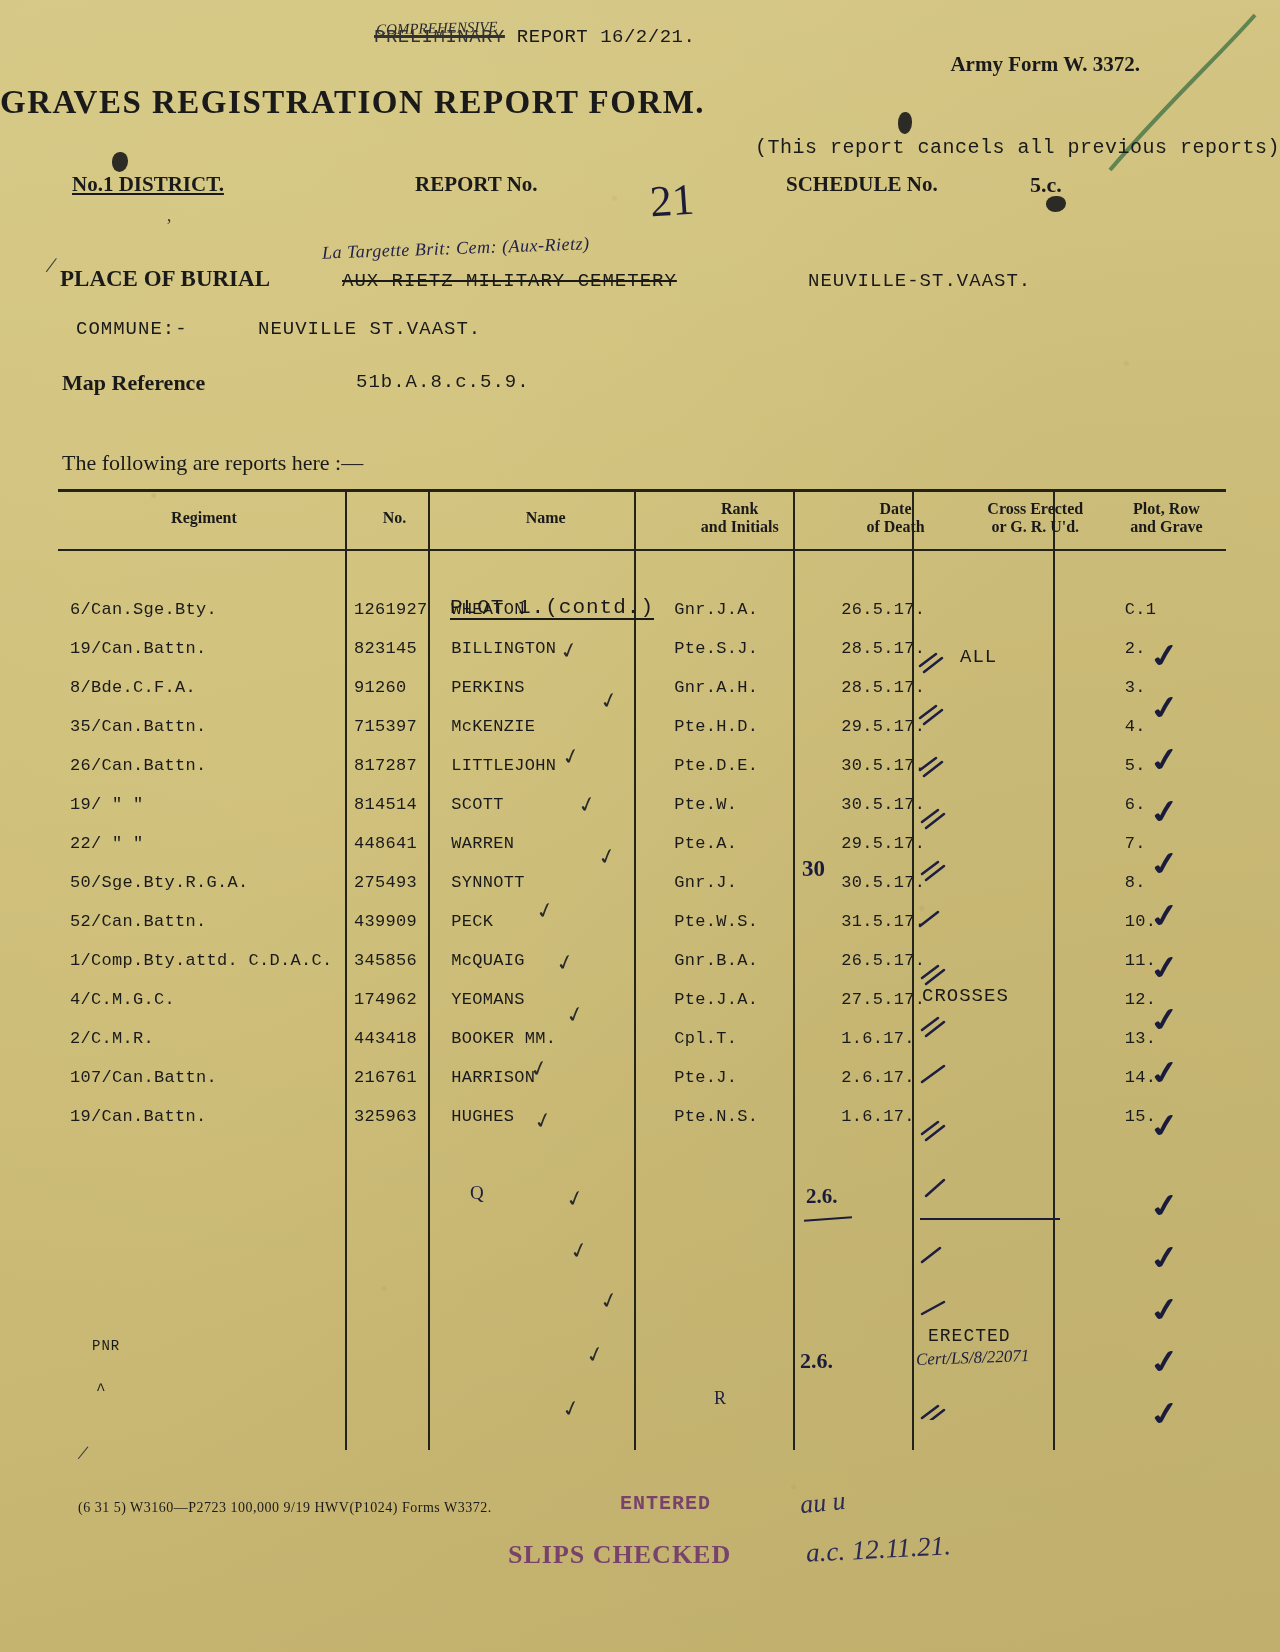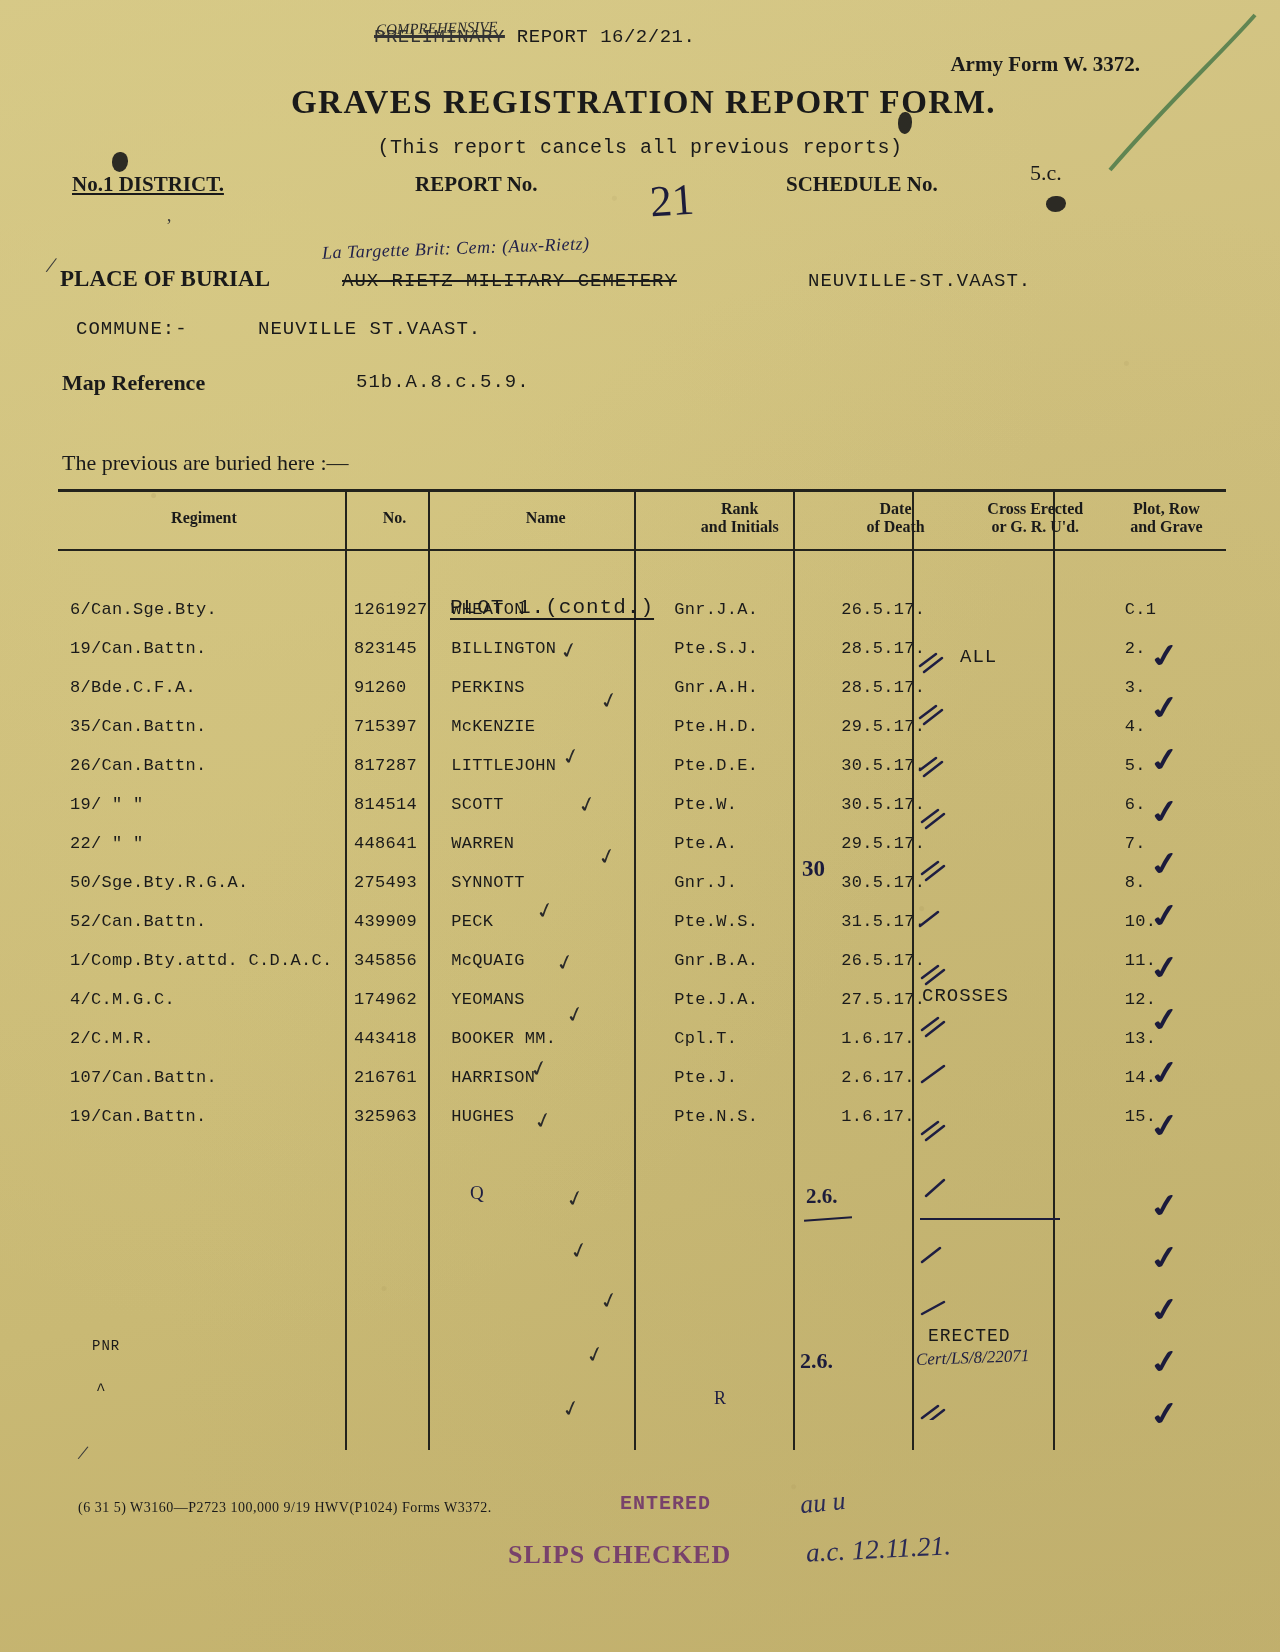--- a/index.html
+++ b/index.html
@@ -71,31 +71,29 @@
     position: absolute;
     right: 140px; top: 52px;
     font-family: "Liberation Serif", serif;
     font-size: 21px;
     font-weight: bold;
     white-space: nowrap;
   }
   #doc-title {
     position: absolute;
     left: 0; right: 0; top: 84px;
-    text-align: center;
     font-family: "Liberation Serif", serif;
     font-weight: bold;
     font-size: 33px;
     letter-spacing: 1.5px;
-    margin-left: 7px;
   }
   #cancels-note {
     position: absolute;
     left: 0; right: 0; top: 136px;
-    text-align: center;
+    text-align: right;
     font-size: 20px;
     letter-spacing: .5px;
   }
   #district-label {
     position: absolute;
     left: 72px; top: 172px;
     font-family: "Liberation Serif", serif;
     font-weight: bold;
     font-size: 21px;
     text-decoration: underline;
@@ -109,23 +107,23 @@
   }
   #schedule-label {
     position: absolute;
     left: 786px; top: 172px;
     font-family: "Liberation Serif", serif;
     font-weight: bold;
     font-size: 21px;
   }
   #schedule-value {
     position: absolute;
-    left: 1030px; top: 160px;
-    font-family: "Liberation Serif", serif;
-    font-weight: normal;
+    left: 1030px; top: 172px;
+    font-family: "Liberation Serif", serif;
+    font-weight: bold;
     font-size: 22px;
   }
   #report-no-value {
     position: absolute;
     left: 650px; top: 175px;
     font-family: "Liberation Serif", serif;
     font-size: 44px;
     color: #1c1c3a;
     transform: rotate(-4deg);
   }
@@ -434,21 +432,21 @@
   <div id="place-hand">La Targette Brit: Cem: (Aux-Rietz)</div>
   <div id="place-struck" class="typed">AUX RIETZ MILITARY CEMETERY</div>
   <div id="place-commune" class="typed">NEUVILLE-ST.VAAST.</div>
 
   <div id="commune-label" class="typed">COMMUNE:-</div>
   <div id="commune-value" class="typed">NEUVILLE ST.VAAST.</div>
 
   <div id="mapref-label">Map Reference</div>
   <div id="mapref-value" class="typed">51b.A.8.c.5.9.</div>
 
-  <div id="buried-note">The previous are buried here :—</div>
+  <div id="buried-note">The following are reports here :—</div>
 
   <div class="tbl-top-rule"></div>
   <div class="vline v1"></div>
   <div class="vline v2"></div>
   <div class="vline v3"></div>
   <div class="vline v4"></div>
   <div class="vline v5"></div>
   <div class="vline v6"></div>
 
   <table id="grave-table">

